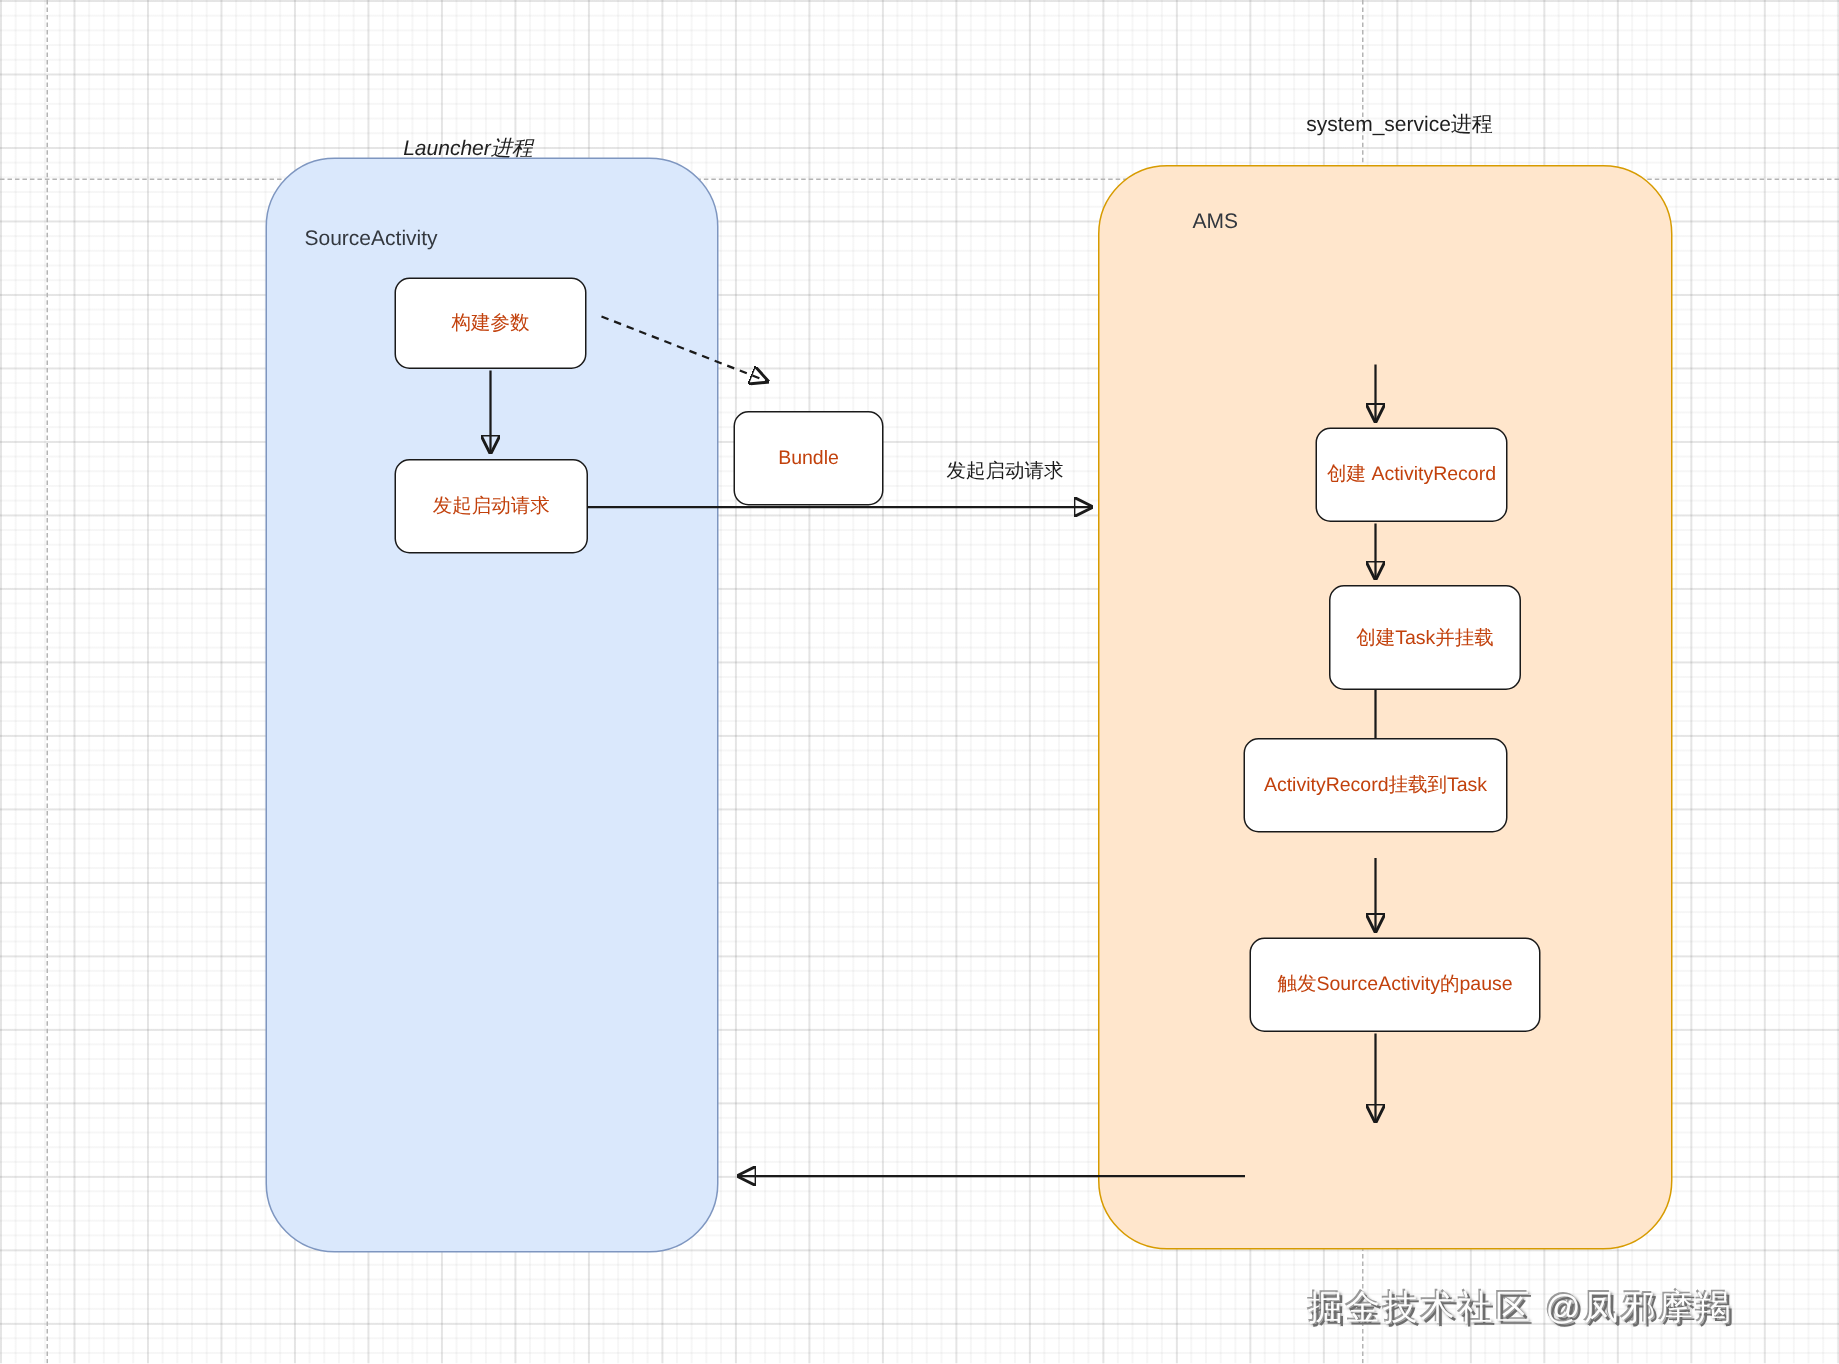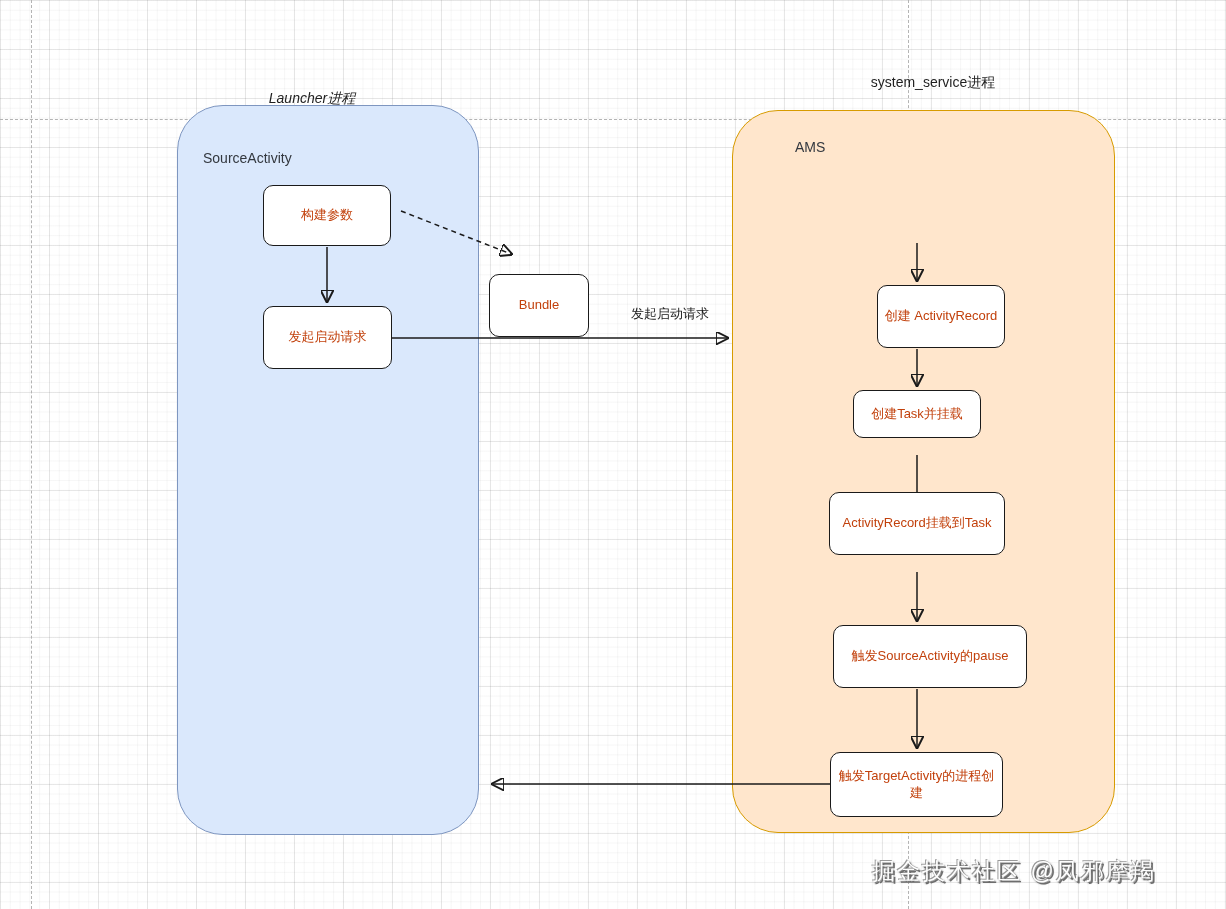--- a/index.html
+++ b/index.html
@@ -39,21 +39,21 @@
   .node{
     position:absolute;background:#ffffff;border:1.5px solid var(--node_stroke,#1a1a1a);
     border-radius:10px;display:flex;align-items:center;justify-content:center;
     font-size:13px;color:#c2410c;text-align:center;padding:4px 6px;z-index:3;line-height:1.25;
   }
   #node-build-params{left:263px;top:185px;width:128px;height:61px;}
   #node-send-request{left:263px;top:306px;width:129px;height:63px;}
   #node-bundle{left:489px;top:274px;width:100px;height:63px;}
   #node-build-start-params{left:853px;top:180px;width:128px;height:62px;}
   #node-create-activity-record{left:853px;top:285px;width:128px;height:63px;margin-left:24px;}
-  #node-create-task{left:853px;top:390px;width:128px;height:48px;}
+  #node-create-task{left:886px;top:390px;width:128px;height:70px;}
   #node-attach-record{left:829px;top:492px;width:176px;height:63px;}
   #node-pause-source{left:833px;top:625px;width:194px;height:63px;}
   #node-target-process{left:830px;top:752px;width:173px;height:65px;}
 
   .edge-label{position:absolute;font-size:13px;color:#1b1b1b;z-index:3;white-space:nowrap;}
   #edge-label-start-request{left:631px;top:305px;}
 
   .watermark{
     position:absolute;left:872px;top:856px;z-index:4;font-size:23px;font-weight:normal;
     letter-spacing:2px;color:#fdfdfd;white-space:nowrap;
@@ -95,19 +95,18 @@
     <path d="M830,784 L493,784" marker-end="url(#arrow)"></path>
   </svg>
 
   <div class="node" id="node-build-params">构建参数</div>
   <div class="node" id="node-send-request">发起启动请求</div>
   <div class="node" id="node-bundle">Bundle</div>
   <div class="node" id="node-create-activity-record">创建 ActivityRecord</div>
   <div class="node" id="node-create-task">创建Task并挂载</div>
   <div class="node" id="node-attach-record">ActivityRecord挂载到Task</div>
   <div class="node" id="node-pause-source">触发SourceActivity的pause</div>
-  <div class="node" id="node-target-process">触发TargetActivity的进程创建</div>
 
   <div class="edge-label" id="edge-label-start-request">发起启动请求</div>
 
   <div class="watermark">掘金技术社区 @凤邪摩羯</div>
 
 </div>
 
 </body></html>

